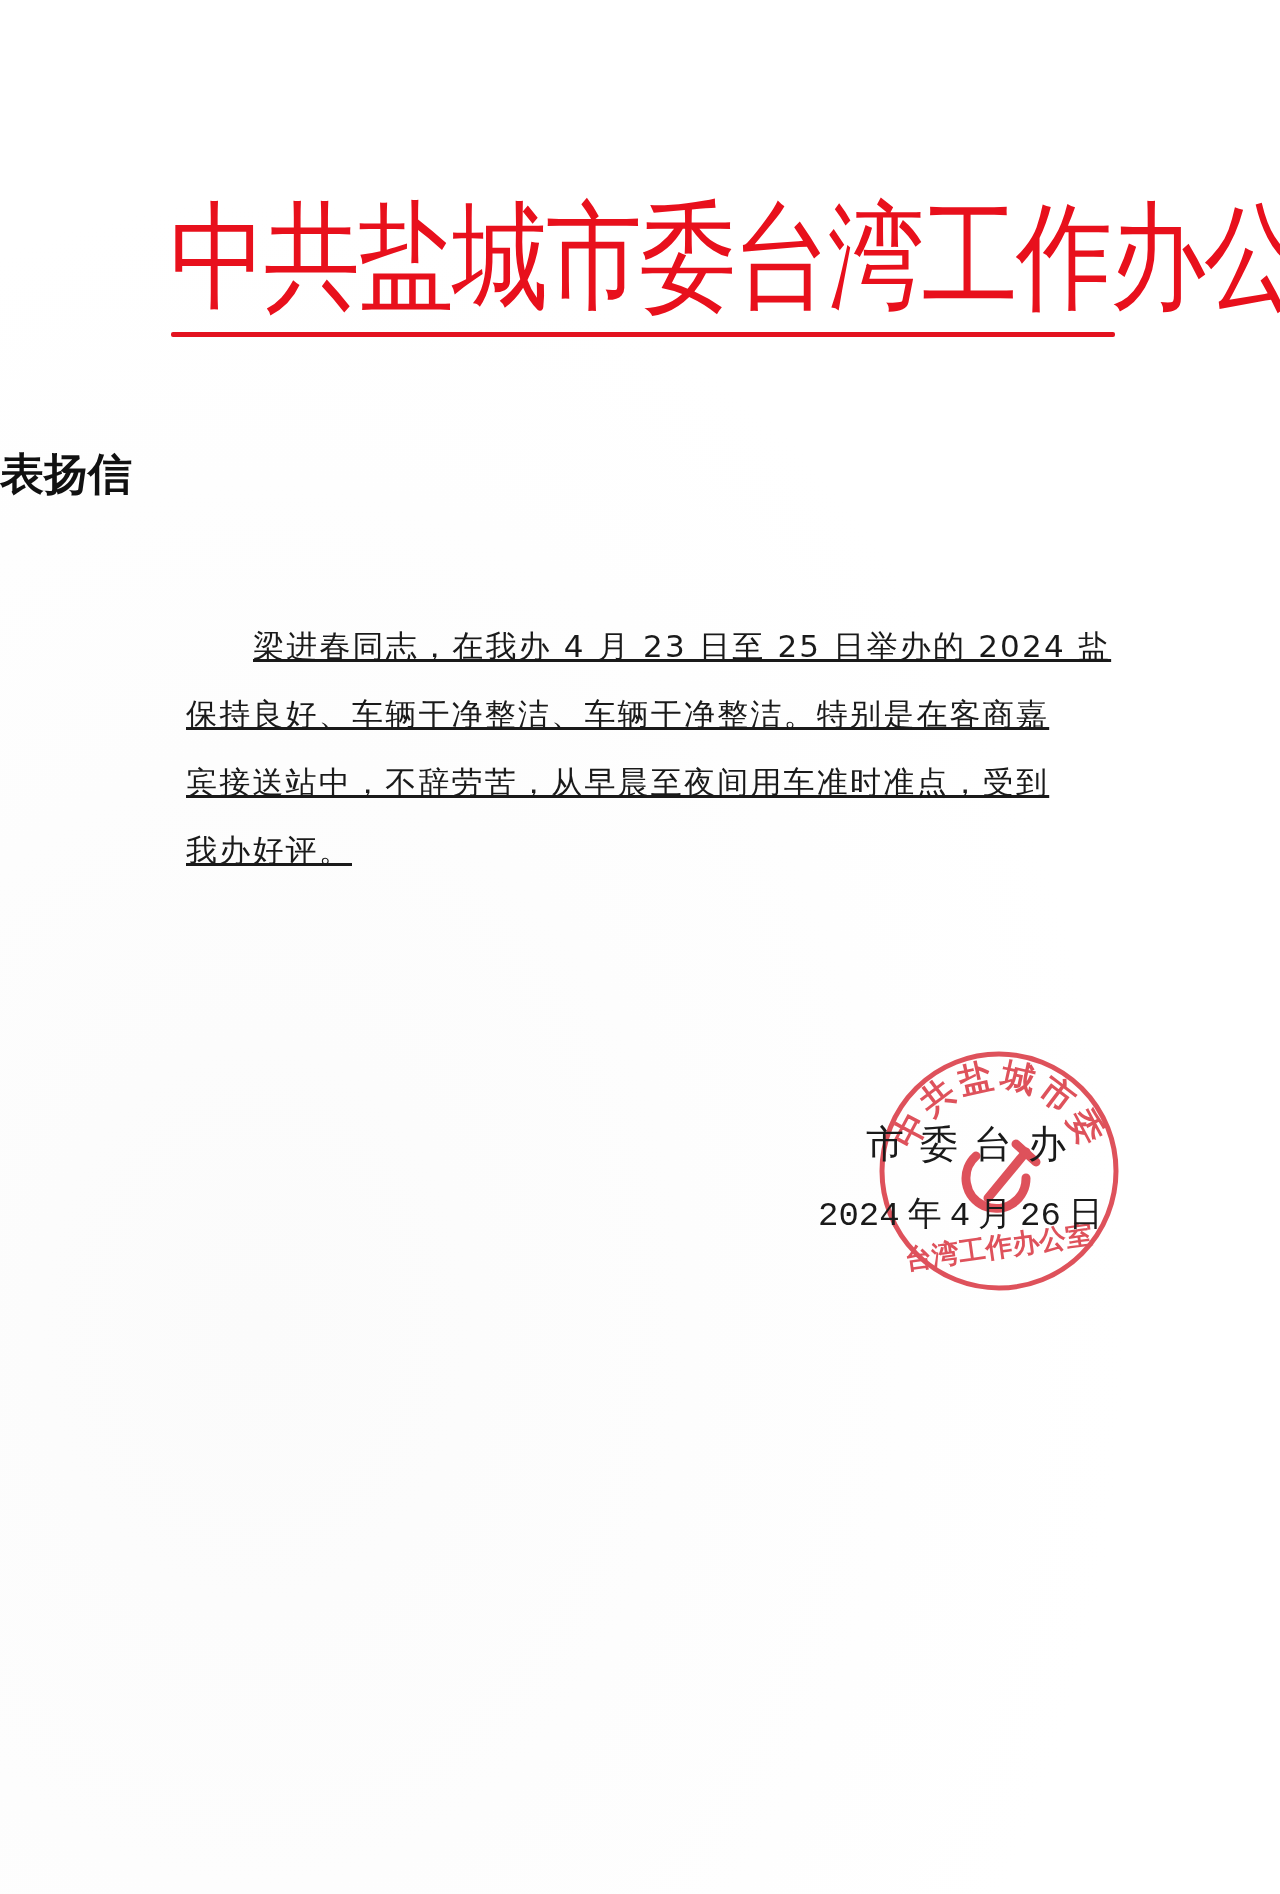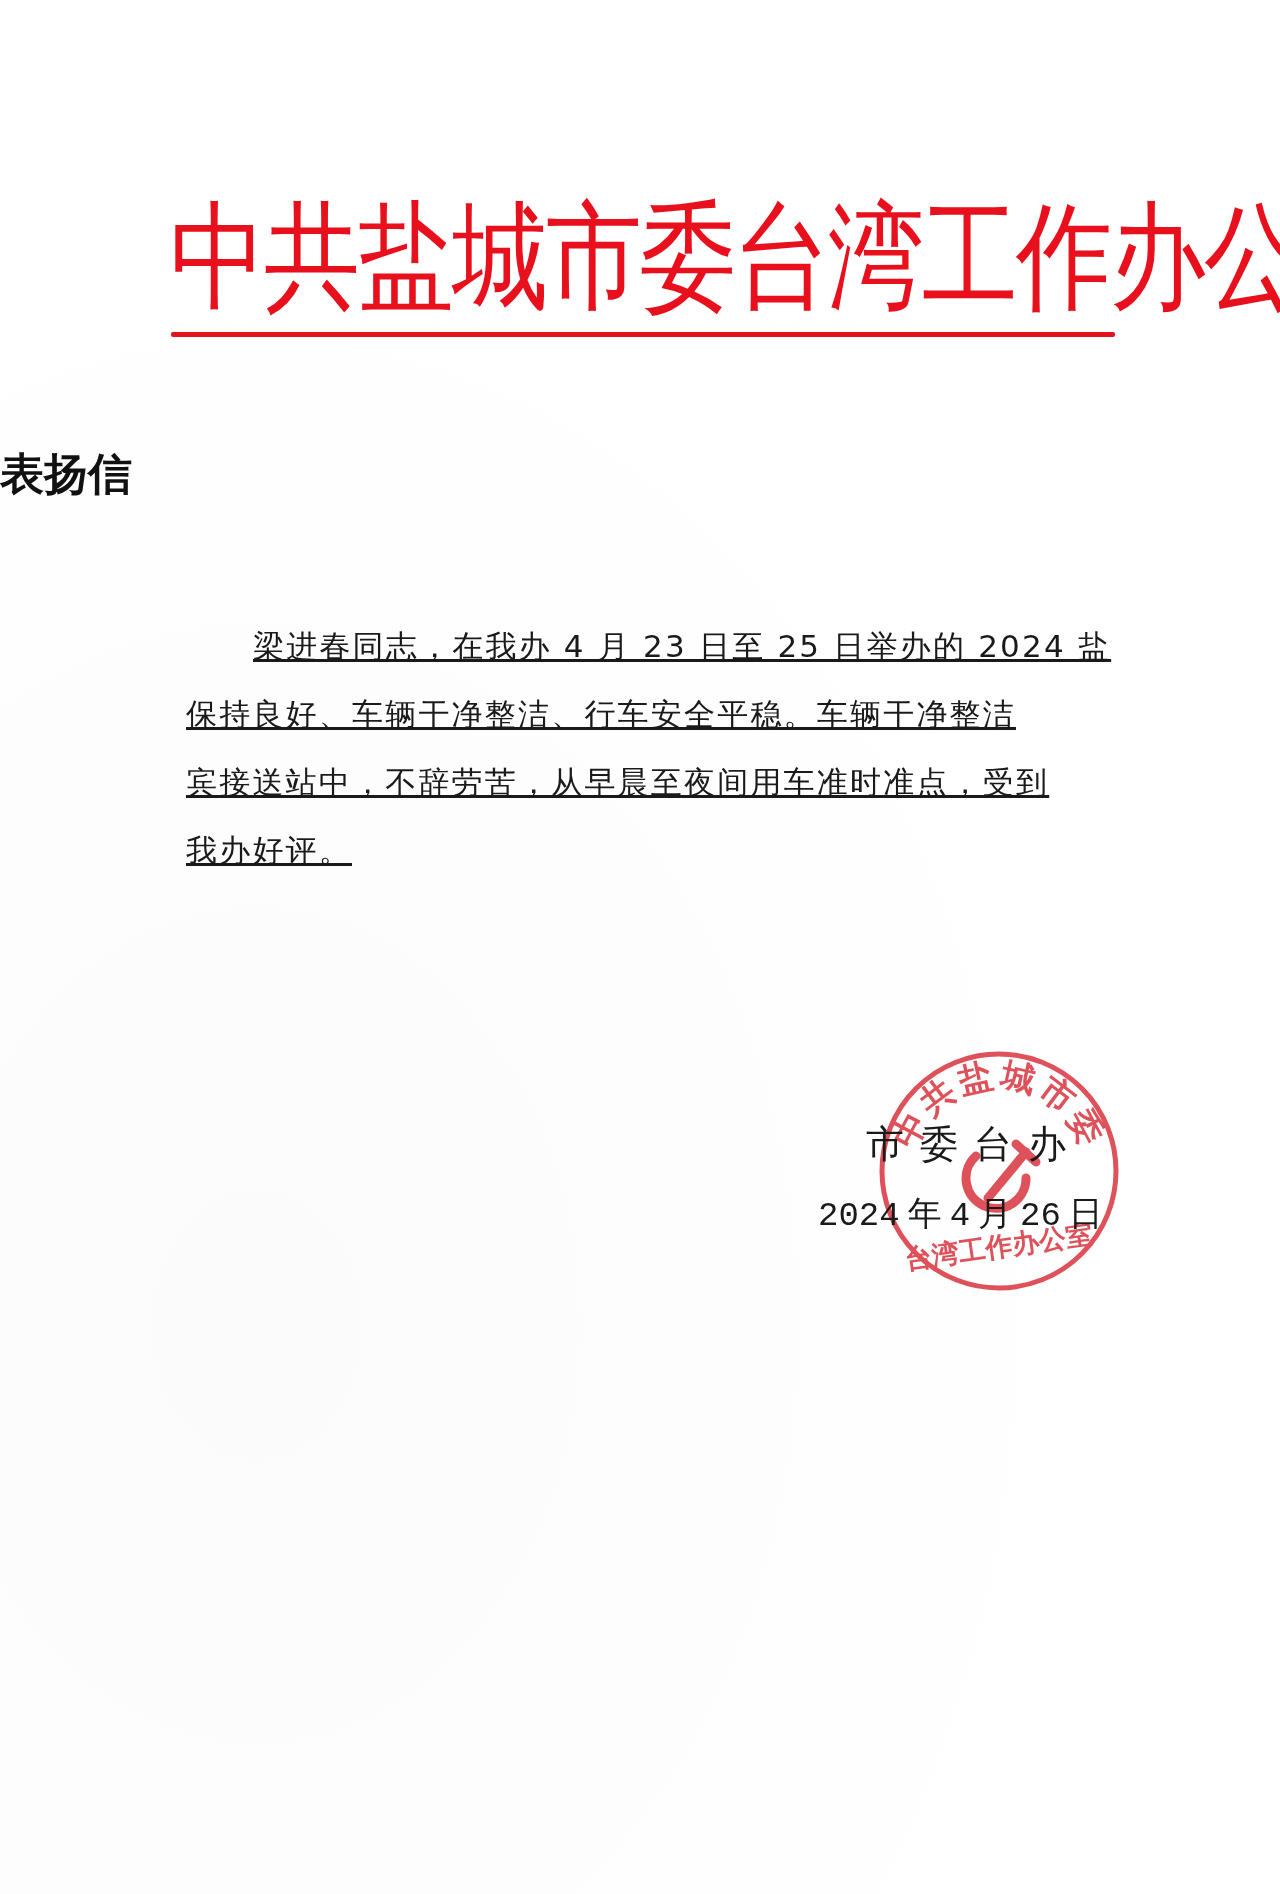--- a/index.html
+++ b/index.html
@@ -117,21 +117,21 @@
 
 <div class="page">
 
   <div class="letterhead">中共盐城市委台湾工作办公室</div>
   <div class="letterhead-rule"></div>
 
   <div class="doc-title">表扬信</div>
 
   <div class="body-text" style="text-indent:0;text-decoration:underline;">
     <span class="body-line first">梁进春同志，在我办 4 月 23 日至 25 日举办的 2024 盐</span>
-    <span class="body-line">保持良好、车辆干净整洁、行车安全平稳。车辆干净整洁</span>
+    <span class="body-line">保持良好、车辆干净整洁、车辆干净整洁。特别是在客商嘉</span>
     <span class="body-line">宾接送站中，不辞劳苦，从早晨至夜间用车准时准点，受到</span>
     <span class="body-line">我办好评。</span>
   </div>
 
   <svg class="seal" viewBox="0 0 246 246">
     <defs>
       <path id="sealArc" d="M 38 150 A 88 88 0 1 1 208 150" fill="none"></path>
     </defs>
     <circle cx="123" cy="123" r="117" fill="none" stroke="#d9343f" stroke-width="5"></circle>
     <text font-family="DejaVu Serif, serif" font-size="34" fill="#d9343f" font-weight="bold" letter-spacing="4">

